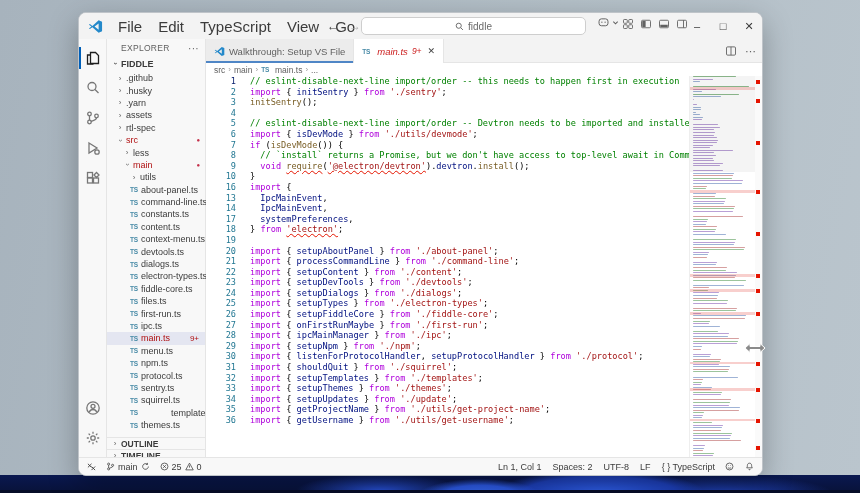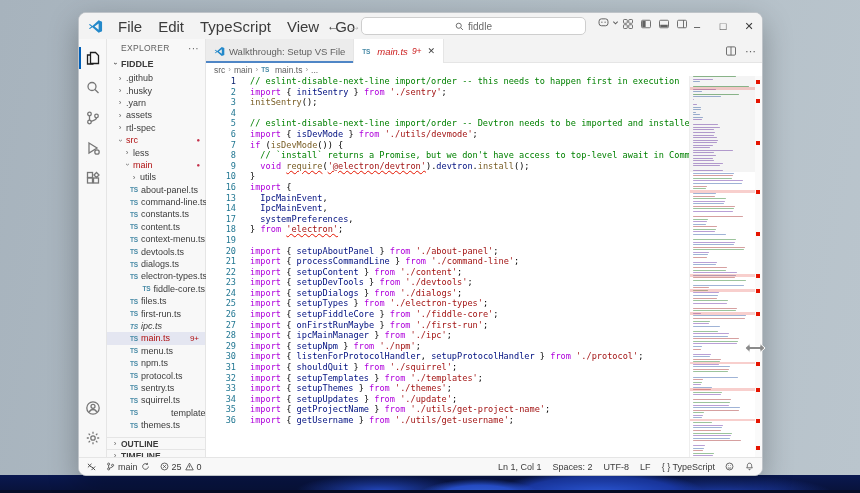--- a/index.html
+++ b/index.html
@@ -316,33 +316,33 @@
             <span class="tree-label">devtools.ts</span>
           </div>
           <div class="tree-row" style="padding-left: 23px;">
             <span class="ts-icon">TS</span>
             <span class="tree-label">dialogs.ts</span>
           </div>
           <div class="tree-row" style="padding-left: 23px;">
             <span class="ts-icon">TS</span>
             <span class="tree-label">electron-types.ts</span>
           </div>
-          <div class="tree-row" style="padding-left: 23px; justify-content: flex-end;">
+          <div class="tree-row" style="padding-left: 23px;">
             <span class="ts-icon">TS</span>
             <span class="tree-label">fiddle-core.ts</span>
           </div>
           <div class="tree-row" style="padding-left: 23px;">
             <span class="ts-icon">TS</span>
             <span class="tree-label">files.ts</span>
           </div>
           <div class="tree-row" style="padding-left: 23px; text-align: right;">
             <span class="ts-icon">TS</span>
             <span class="tree-label">first-run.ts</span>
           </div>
-          <div class="tree-row" style="padding-left: 23px; font-style: italic;">
+          <div class="tree-row" style="padding-left: 23px;">
             <span class="ts-icon">TS</span>
             <span class="tree-label">ipc.ts</span>
           </div>
           <div class="tree-row selected" style="padding-left: 23px;">
             <span class="ts-icon">TS</span>
             <span class="tree-label err">main.ts</span>
             <span class="tree-badge">9+</span>
           </div>
           <div class="tree-row" style="padding-left: 23px;">
             <span class="ts-icon">TS</span>

